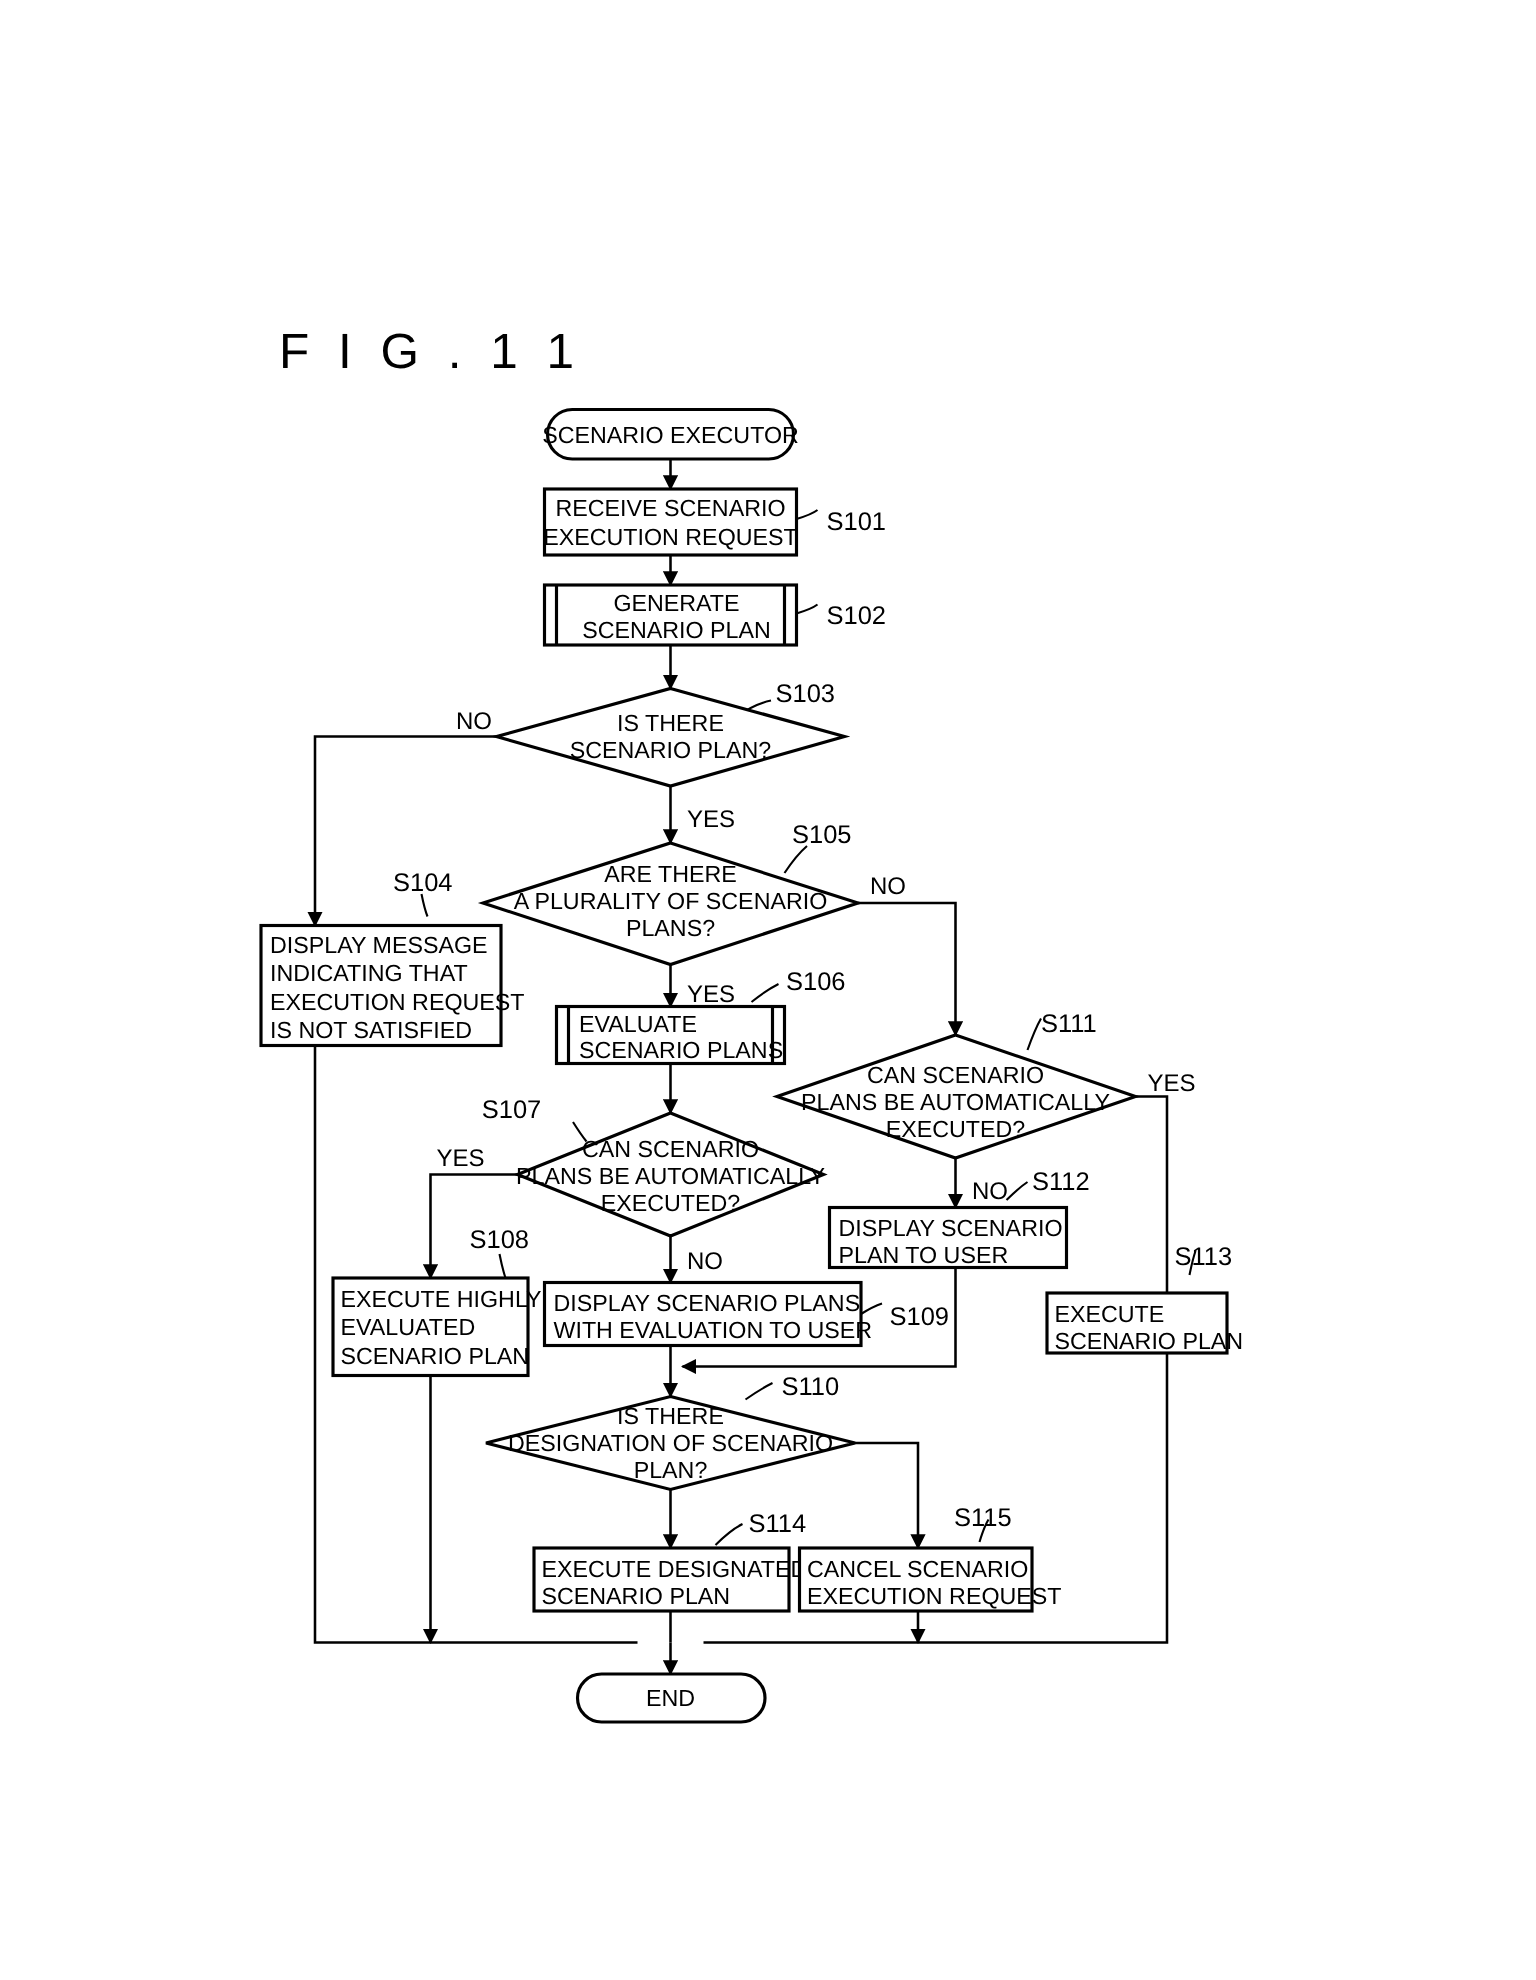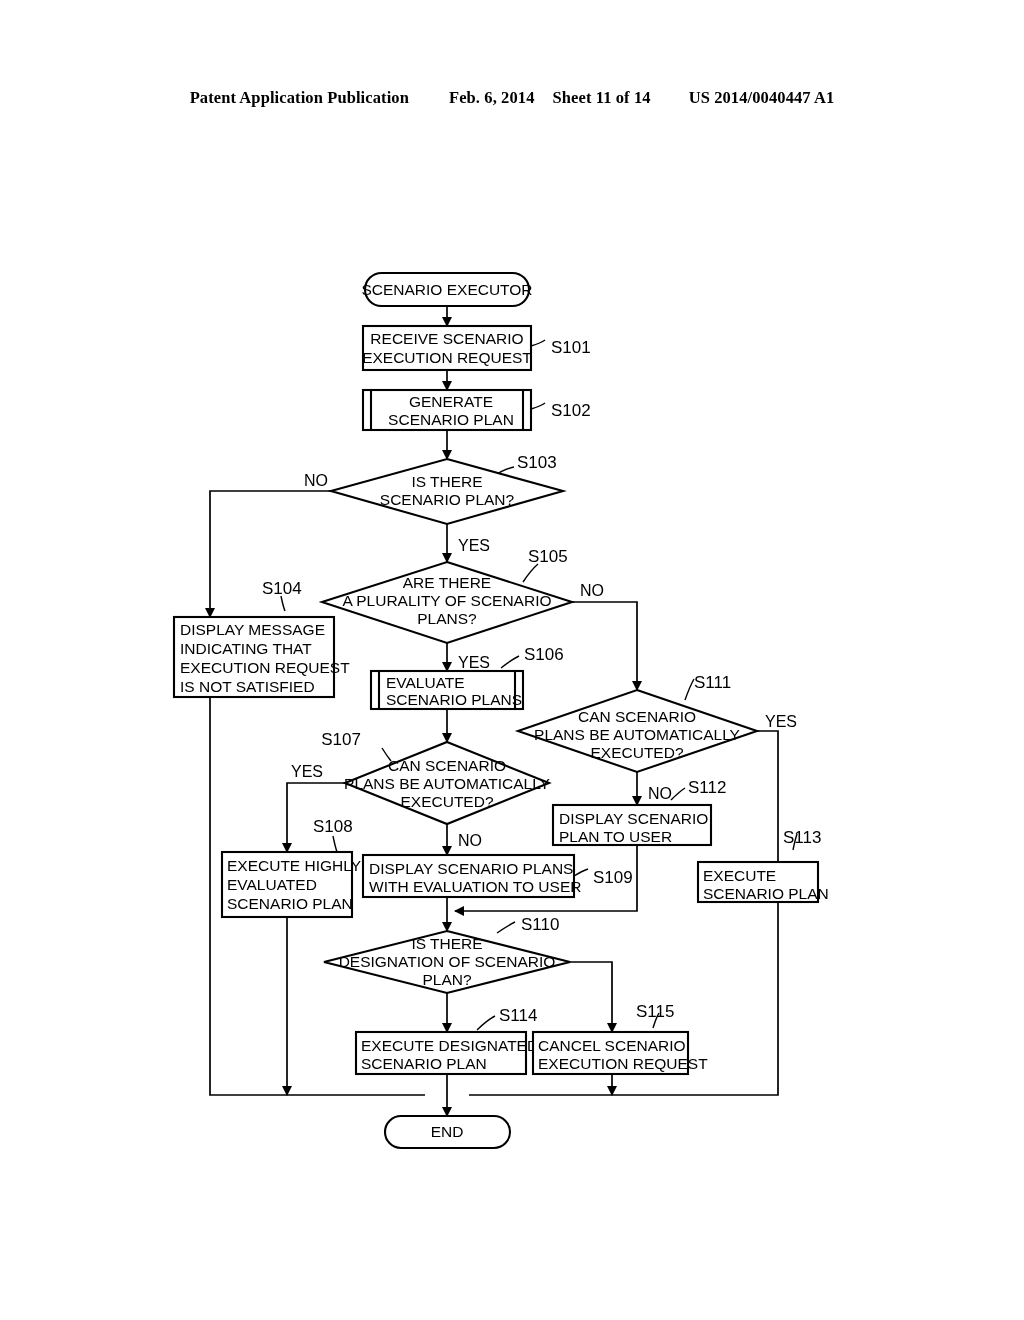--- a/index.html
+++ b/index.html
@@ -96,27 +96,22 @@
     stroke: #000000;
     stroke-width: 1.4;
     fill: none;
   }
 </style>
 </head>
 <body>
 
 <div id="page">
 
-  <div class="hdr">
-    <span class="h-pub">Patent Application Publication</span>
-    <span class="h-date">Feb. 6, 2014</span>
-    <span class="h-sheet">Sheet 11 of 14</span>
-    <span class="h-num">US 2014/0040447 A1</span>
-  </div>
-
+
+  <div class="figtitle">F I G . 1 1</div>
 
   <svg id="flow" viewBox="0 0 1024 1320">
     <defs>
       <marker id="ah" viewBox="0 0 10 10" refX="9" refY="5" markerWidth="6" markerHeight="6" orient="auto-start-reverse">
         <path d="M 0 0 L 10 5 L 0 10 z" fill="#000"></path>
       </marker>
     </defs>
 
     <g>
 

